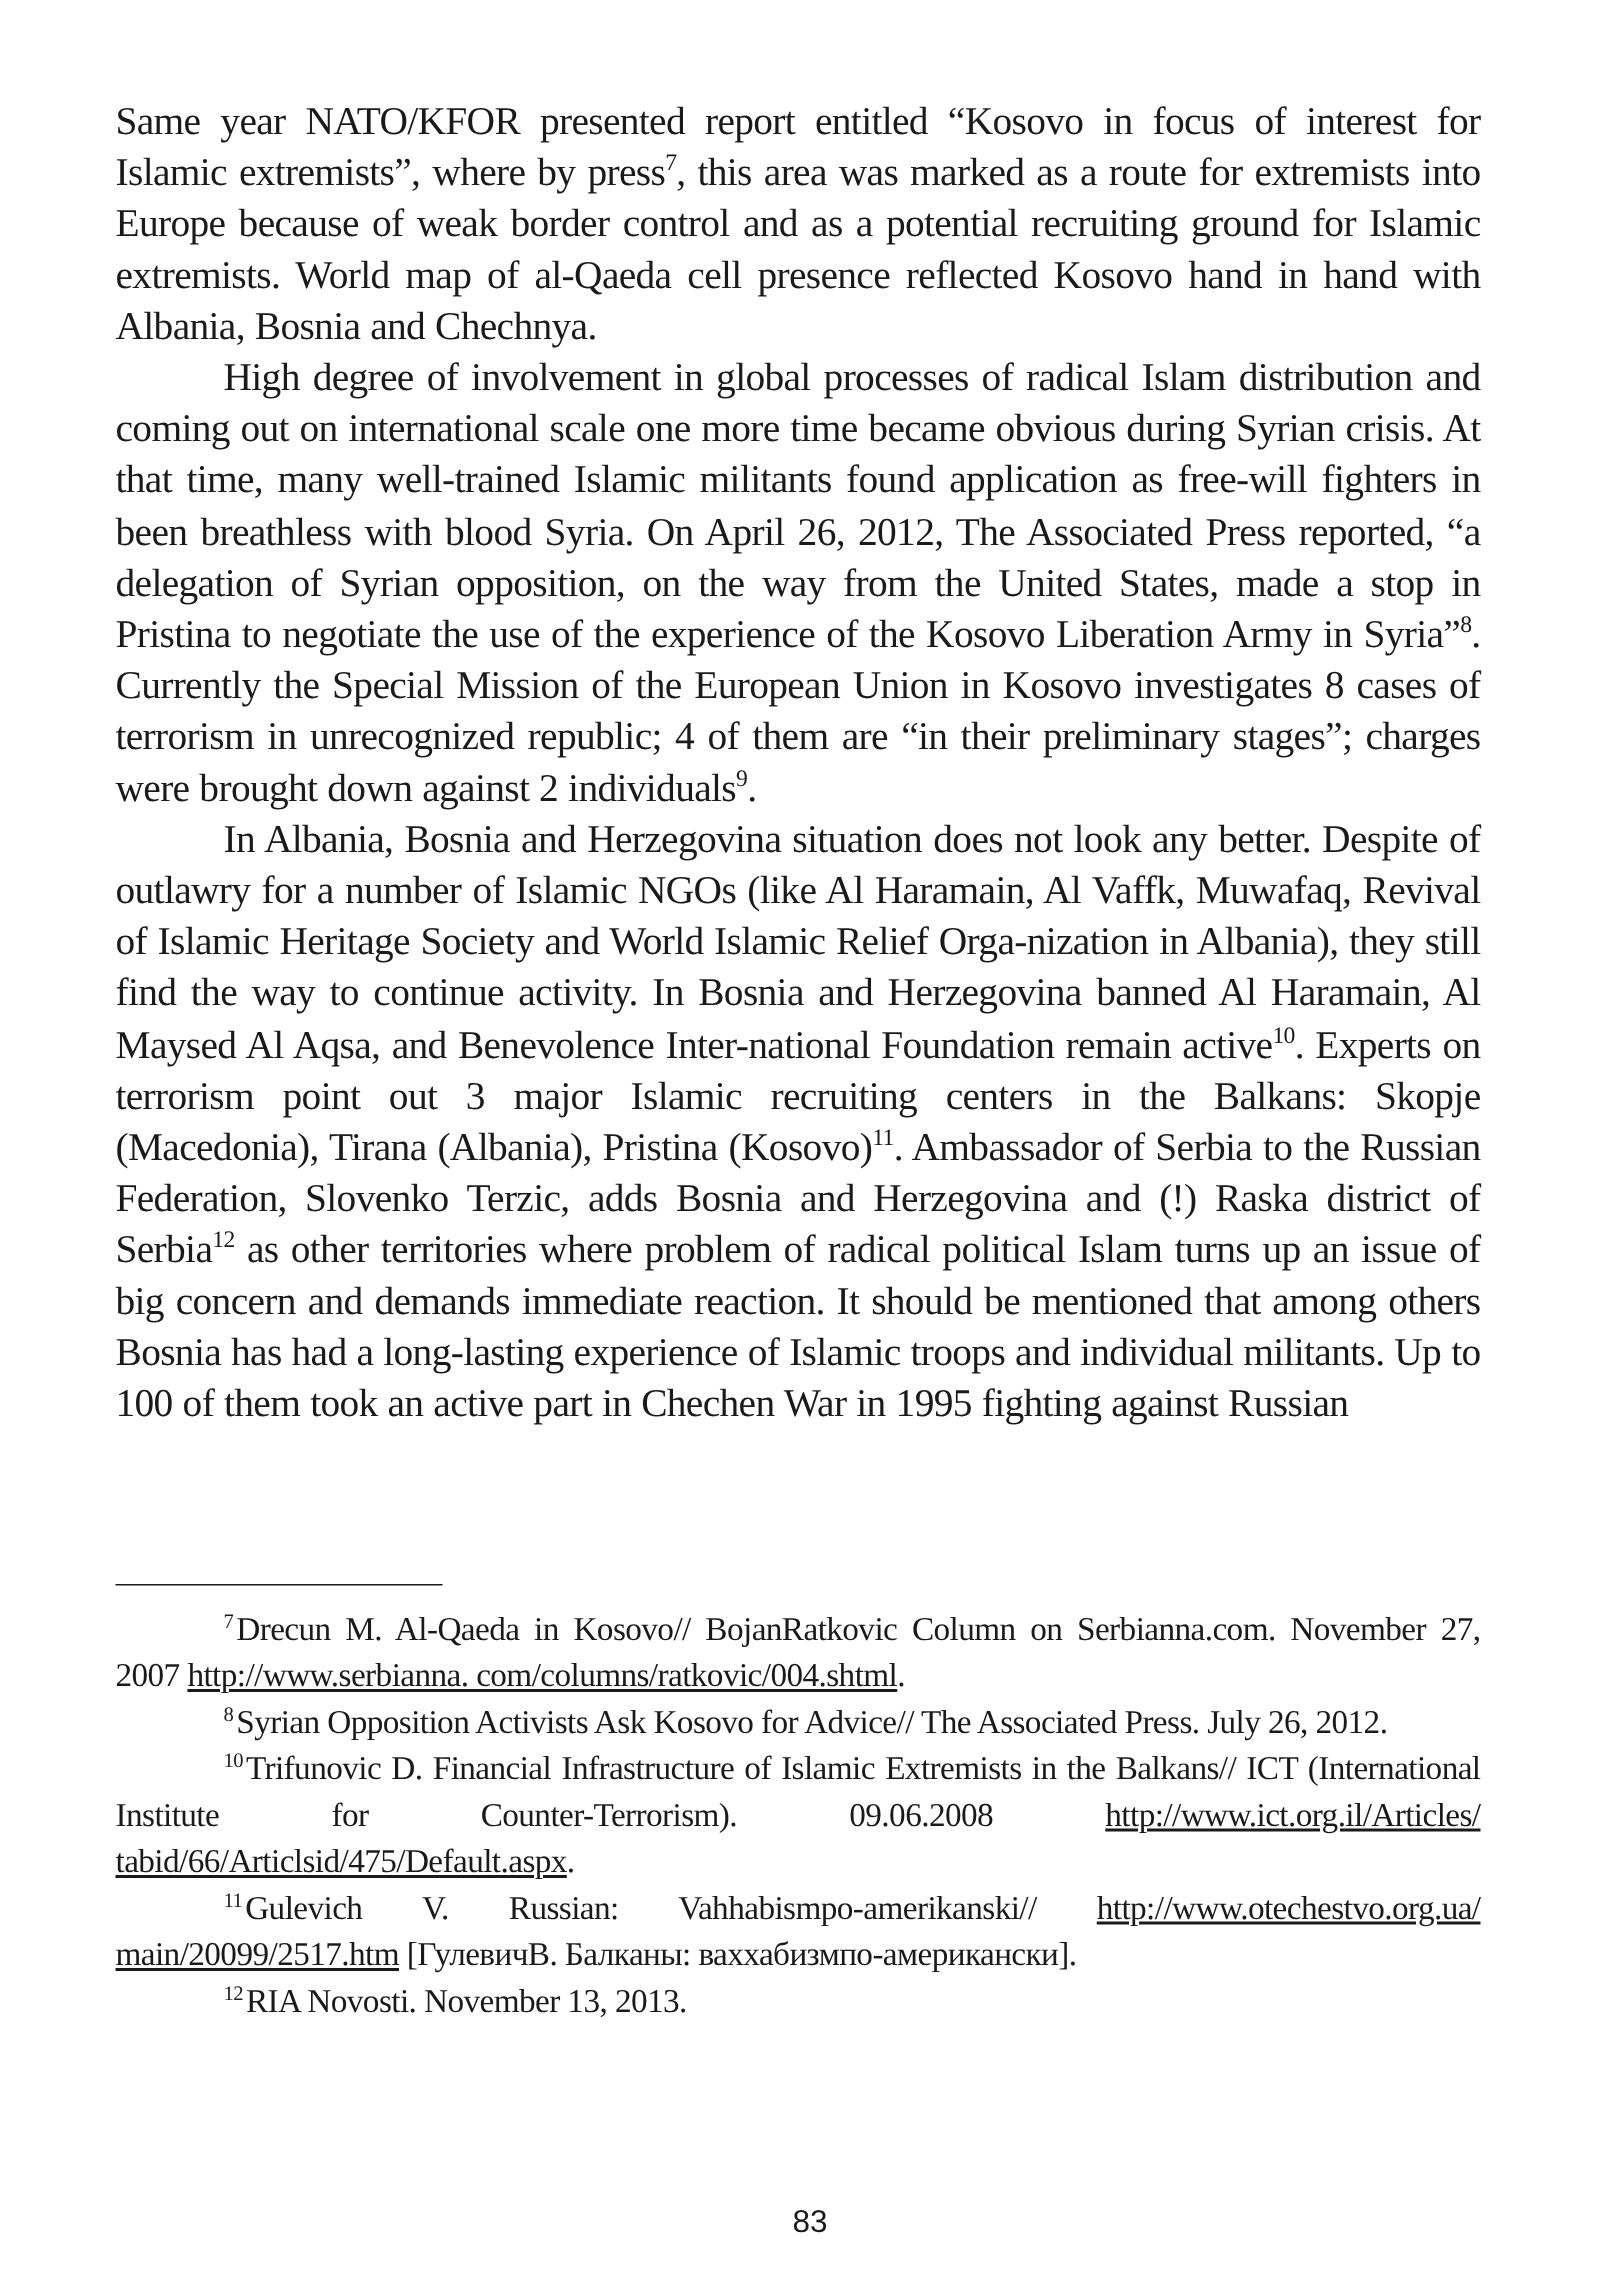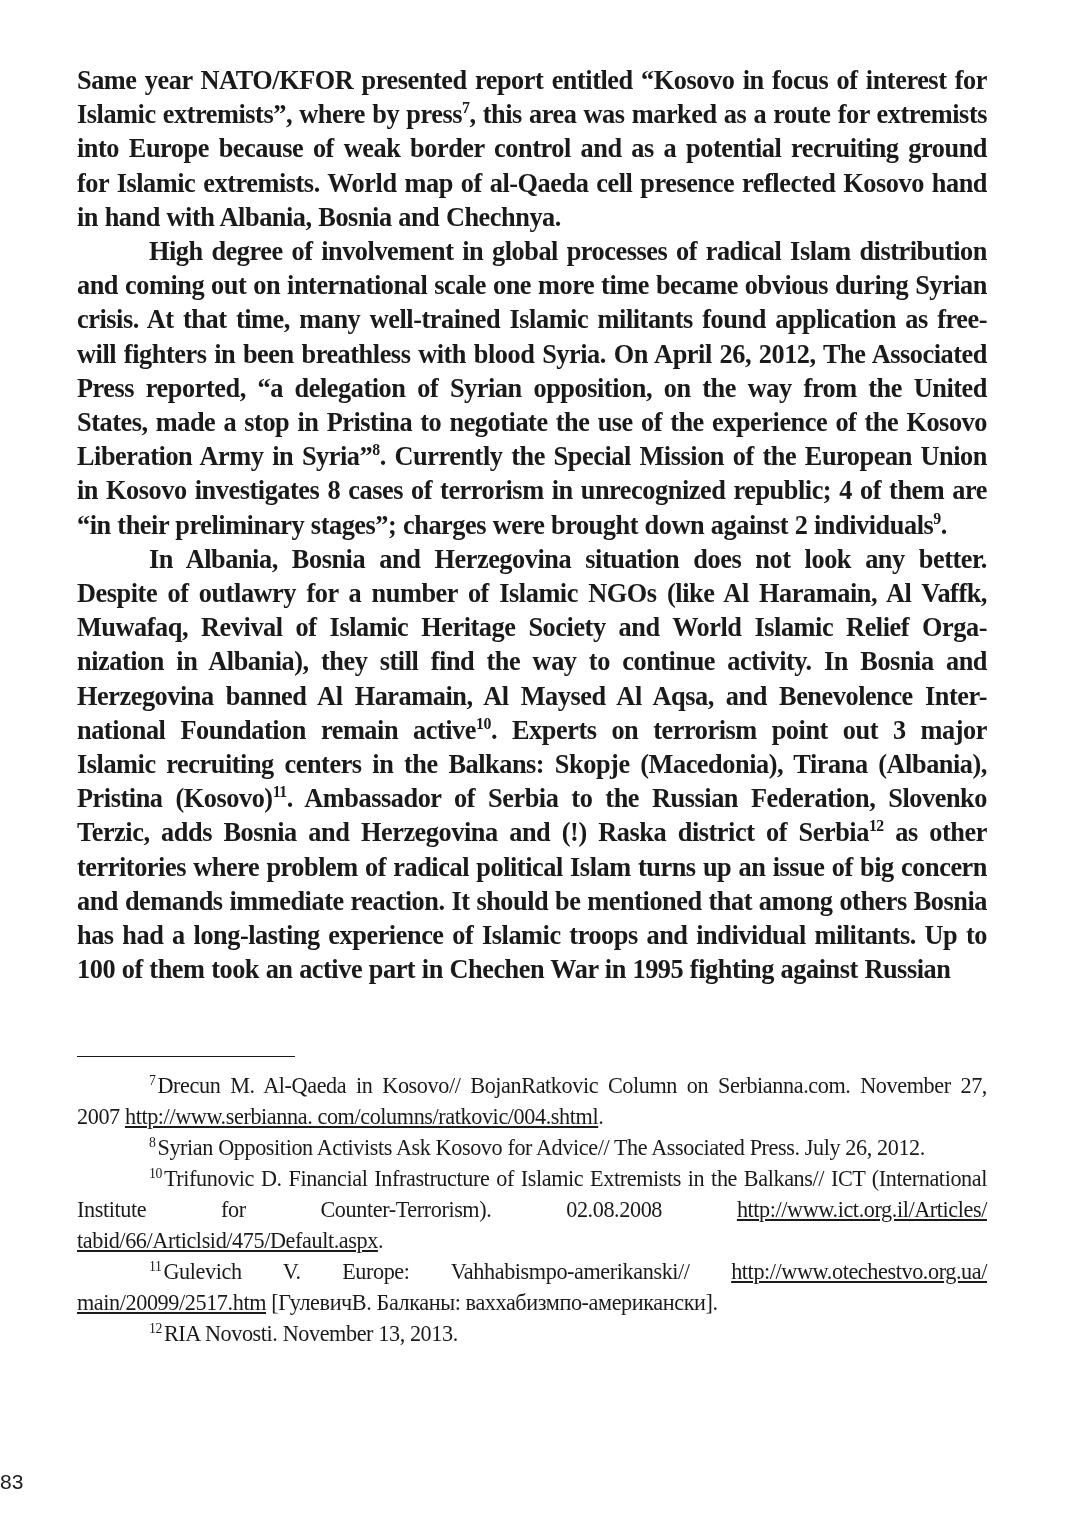--- a/index.html
+++ b/index.html
@@ -1,19 +1,19 @@
 <!DOCTYPE html>
 <html><head>
 <meta charset="utf-8">
 <style>
   html, body { margin: 0; padding: 0; background: #ffffff; }
   body { width: 1080px; height: 1530px; position: relative; overflow: hidden; }
   .page {
     position: absolute; left: 77px; top: 64px; width: 910px;
-    font-family: "Liberation Serif", serif; color: #1a1a1a; font-weight: bold;
+    font-family: "Liberation Serif", serif; color: #1a1a1a;
   }
   .body-text p {
     margin: 0; font-size: 26.3px; line-height: 34.2px;
     text-align: justify; letter-spacing: -0.45px; word-spacing: 0.5px;
   }
   .body-text p.indent { text-indent: 72px; }
   sup { font-size: 0.6em; line-height: 0; vertical-align: 0.62em; }
   .rule {
     position: absolute; left: 77px; top: 1056px; width: 218px; height: 0;
     border-top: 1.5px solid #1a1a1a;
@@ -22,38 +22,38 @@
     position: absolute; left: 77px; top: 1070px; width: 910px;
     font-family: "Liberation Serif", serif; color: #1a1a1a;
   }
   .footnotes p {
     margin: 0; font-size: 22.2px; line-height: 31px; text-align: justify;
     text-indent: 72px; letter-spacing: -0.4px;
   }
   .footnotes sup { font-size: 0.62em; vertical-align: 0.55em; margin-right: 2px; }
   .footnotes a { color: #1a1a1a; text-decoration: underline; }
   .page-number {
-    position: absolute; left: 0; width: 1080px; top: 1470px; text-align: left;
+    position: absolute; left: 0; width: 1080px; top: 1470px; text-align: center;
     font-family: "Liberation Sans", sans-serif; font-size: 21px; color: #1a1a1a;
   }
 </style>
 </head>
 <body>
 
 <div class="page">
   <div class="body-text" id="body-text">
       <p><span>Same year NATO/KFOR presented report entitled “Kosovo in focus of interest for Islamic extremists”, where by press</span><sup>7</sup><span>, this area was marked as a route for extremists into Europe because of weak border control and as a potential recruiting ground for Islamic extremists. World map of al-Qaeda cell presence reflected Kosovo hand in hand with Albania, Bosnia and Chechnya.</span></p>
       <p class="indent"><span>High degree of involvement in global processes of radical Islam distribution and coming out on international scale one more time became obvious during Syrian crisis. At that time, many well-trained Islamic militants found application as free-will fighters in been breathless with blood Syria. On April 26, 2012, The Associated Press reported, “a delegation of Syrian opposition, on the way from the United States, made a stop in Pristina to negotiate the use of the experience of the Kosovo Liberation Army in Syria”</span><sup>8</sup><span>. Currently the Special Mission of the European Union in Kosovo investigates 8 cases of terrorism in unrecognized republic; 4 of them are “in their preliminary stages”; charges were brought down against 2 individuals</span><sup>9</sup><span>.</span></p>
       <p class="indent"><span>In Albania, Bosnia and Herzegovina situation does not look any better. Despite of outlawry for a number of Islamic NGOs (like Al Haramain, Al Vaffk, Muwafaq, Revival of Islamic Heritage Society and World Islamic Relief Orga-nization in Albania), they still find the way to continue activity. In Bosnia and Herzegovina banned Al Haramain, Al Maysed Al Aqsa, and Benevolence Inter-national Foundation remain active</span><sup>10</sup><span>. Experts on terrorism point out 3 major Islamic recruiting centers in the Balkans: Skopje (Macedonia), Tirana (Albania), Pristina (Kosovo)</span><sup>11</sup><span>. Ambassador of Serbia to the Russian Federation, Slovenko Terzic, adds Bosnia and Herzegovina and (!) Raska district of Serbia</span><sup>12</sup><span> as other territories where problem of radical political Islam turns up an issue of big concern and demands immediate reaction. It should be mentioned that among others Bosnia has had a long-lasting experience of Islamic troops and individual militants. Up to 100 of them took an active part in Chechen War in 1995 fighting against Russian</span></p>
     </div>
 </div>
 
 <div class="rule"></div>
 
 <div class="footnotes" id="footnotes">
     <p><sup>7</sup><span>Drecun M. Al-Qaeda in Kosovo// BojanRatkovic Column on Serbianna.com. November 27, 2007 </span><a>http://www.serbianna. com/columns/ratkovic/004.shtml</a><span>.</span></p>
     <p><sup>8</sup><span>Syrian Opposition Activists Ask Kosovo for Advice// The Associated Press. July 26, 2012.</span></p>
-    <p><sup>10</sup><span>Trifunovic D. Financial Infrastructure of Islamic Extremists in the Balkans// ICT (International Institute for Counter-Terrorism). 02.08.2008 </span><a>http://www.ict.org.il/Articles/ tabid/66/Articlsid/475/Default.aspx</a><span>.</span></p>
-    <p><sup>11</sup><span>Gulevich V. Europe: Vahhabismpo-amerikanski// </span><a>http://www.otechestvo.org.ua/ main/20099/2517.htm</a><span> [ГулевичВ. Балканы: ваххабизмпо-американски].</span></p>
+    <p><sup>10</sup><span>Trifunovic D. Financial Infrastructure of Islamic Extremists in the Balkans// ICT (International Institute for Counter-Terrorism). 09.06.2008 </span><a>http://www.ict.org.il/Articles/ tabid/66/Articlsid/475/Default.aspx</a><span>.</span></p>
+    <p><sup>11</sup><span>Gulevich V. Russian: Vahhabismpo-amerikanski// </span><a>http://www.otechestvo.org.ua/ main/20099/2517.htm</a><span> [ГулевичВ. Балканы: ваххабизмпо-американски].</span></p>
     <p><sup>12</sup><span>RIA Novosti. November 13, 2013.</span></p>
   </div>
 
 <div class="page-number">83</div>
 
 </body></html>

